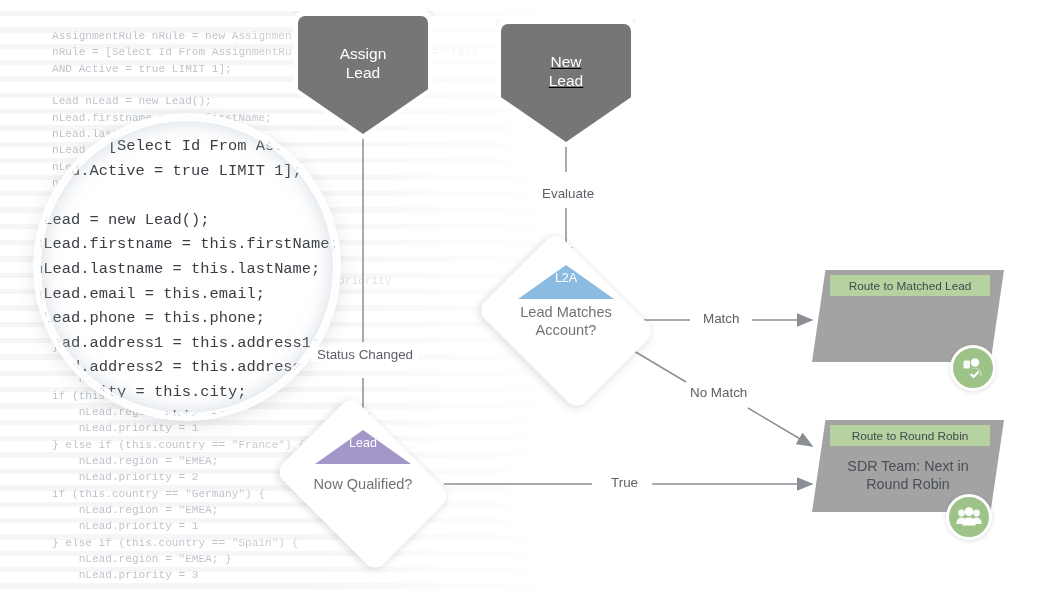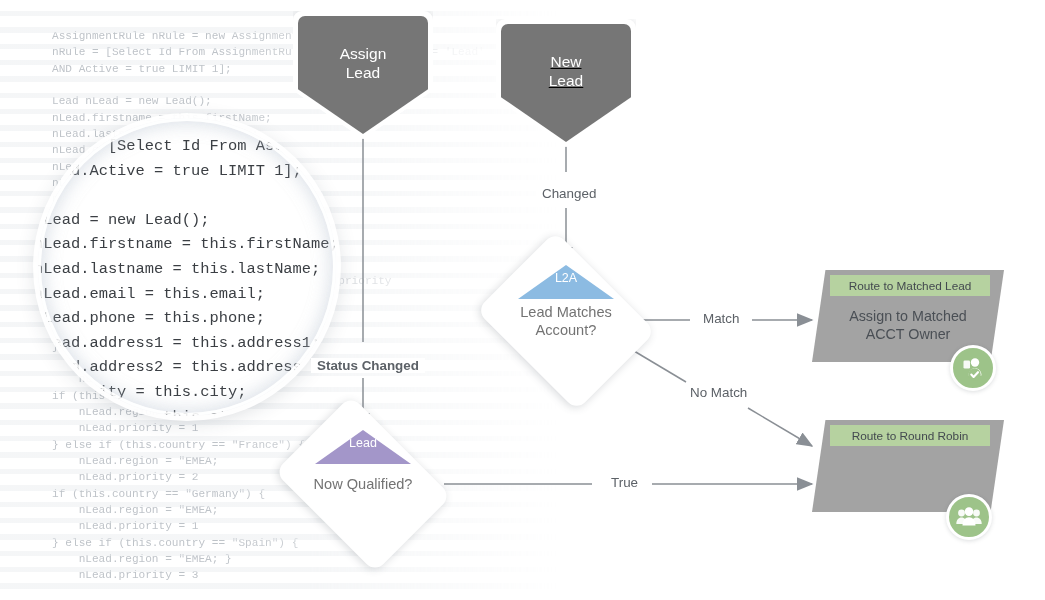--- a/index.html
+++ b/index.html
@@ -274,51 +274,51 @@
           <span>Lead</span>
         </div>
       </div>
       <div class="diamond-label">
         <span>Now Qualified?</span>
       </div>
     </div>
 
     <div class="card" style="left:812px; top:270px;">
       <div class="card-head">Route to Matched Lead</div>
-      <div class="card-body">
-        <span>
-          <span>Assign to Matched</span><br>
-          <span>ACCT Owner</span>
-        </span>
-      </div>
     </div>
     <div class="card-icon" style="left:950px; top:345px;">
       <svg width="26" height="26" viewBox="0 0 26 26" xmlns="http://www.w3.org/2000/svg">
         <rect x="3.5" y="5.5" width="6.5" height="8" rx="1.3" fill="#ffffff" opacity=".92"></rect>
         <circle cx="15" cy="7.5" r="4.2" fill="#ffffff"></circle>
         <path d="M8.5,20.5 C8.5,15.8 11.4,13.2 15,13.2 C18.6,13.2 21.5,15.8 21.5,20.5 Z" fill="#ffffff"></path>
         <circle cx="14.5" cy="19.5" r="6.2" fill="#9dc389"></circle>
         <path d="M11.3,19.6 L13.6,22 L18,17.2" stroke="#ffffff" stroke-width="2.1" fill="none" stroke-linecap="round" stroke-linejoin="round"></path>
       </svg>
     </div>
 
     <div class="card" style="left:812px; top:420px;">
       <div class="card-head">Route to Round Robin</div>
+      <div class="card-body">
+        <span>
+          <span>SDR Team: Next in</span><br>
+          <span>Round Robin</span>
+        </span>
+      </div>
     </div>
     <div class="card-icon" style="left:946px; top:494px;">
       <svg width="28" height="24" viewBox="0 0 28 24" xmlns="http://www.w3.org/2000/svg">
         <circle cx="6.5" cy="8" r="3.4" fill="#ffffff" opacity=".93"></circle>
         <path d="M1.3,19 C1.3,14.6 3.6,12.4 6.5,12.4 C9.4,12.4 11.7,14.6 11.7,19 Z" fill="#ffffff" opacity=".93"></path>
         <circle cx="21.5" cy="8" r="3.4" fill="#ffffff" opacity=".93"></circle>
         <path d="M16.3,19 C16.3,14.6 18.6,12.4 21.5,12.4 C24.4,12.4 26.7,14.6 26.7,19 Z" fill="#ffffff" opacity=".93"></path>
         <circle cx="14" cy="6.6" r="4.3" fill="#ffffff"></circle>
         <path d="M7.5,20.5 C7.5,14.9 10.4,12.2 14,12.2 C17.6,12.2 20.5,14.9 20.5,20.5 Z" fill="#ffffff"></path>
       </svg>
     </div>
 
-    <div class="edge-label" style="left:536px; top:186px;">Changed</div>
-    <div class="edge-label" style="left:311px; top:358px;font-weight:bold;">Status Changed</div>
+    <div class="edge-label" style="left:536px; top:186px;">Evaluate</div>
+    <div class="edge-label" style="left:311px; top:347px;">Status Changed</div>
     <div class="edge-label" style="left:697px; top:311px;text-align:right;">Match</div>
     <div class="edge-label" style="left:684px; top:385px;text-align:right;">No Match</div>
     <div class="edge-label" style="left:605px; top:475px;">True</div>
 
   </div>
 </div>
 
 </body></html>

